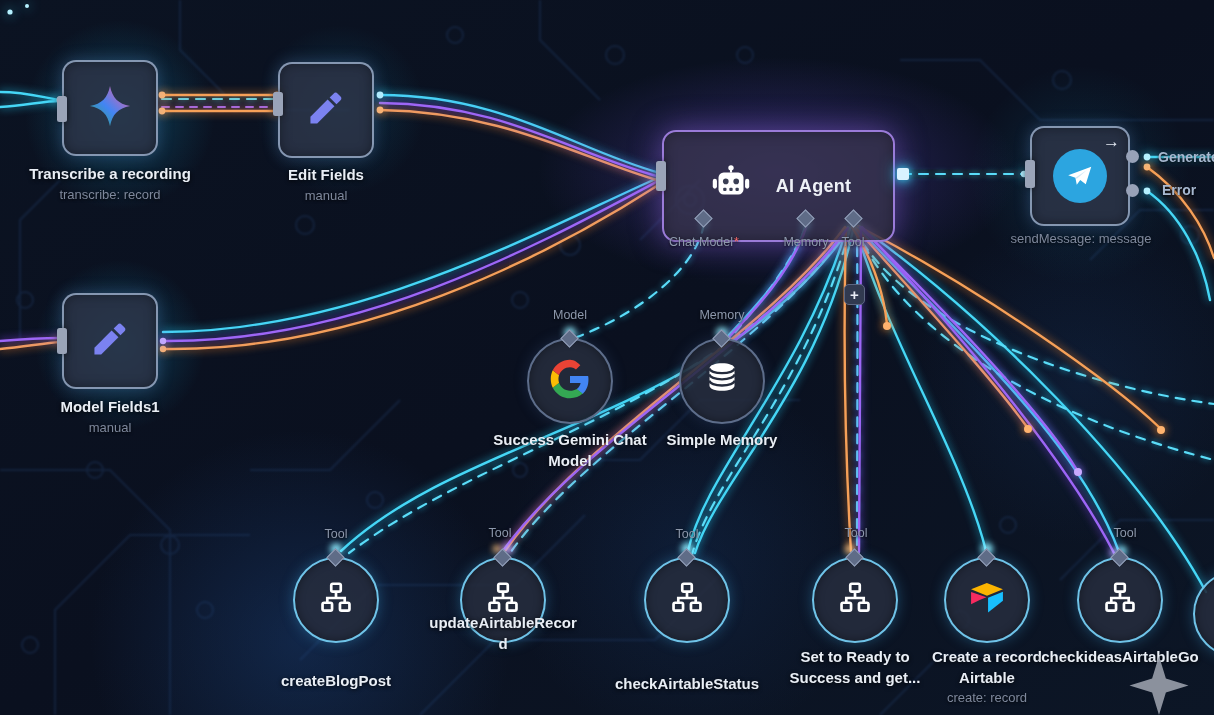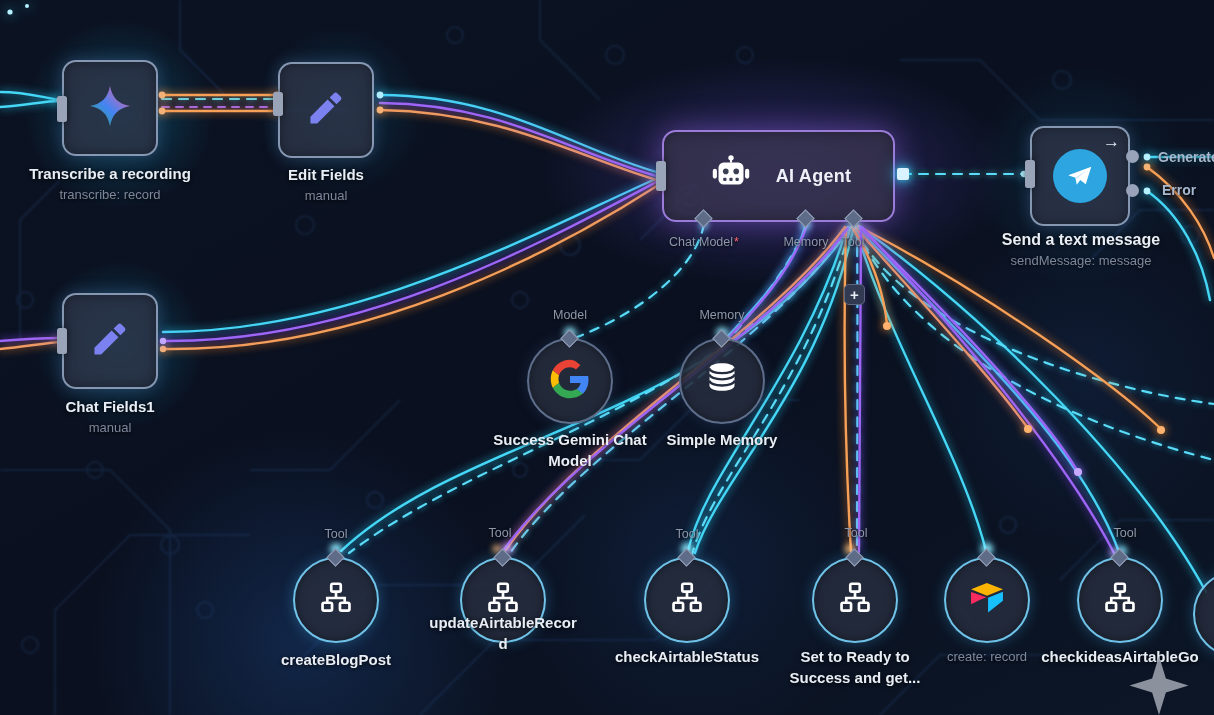--- a/index.html
+++ b/index.html
@@ -25,21 +25,21 @@
   .flo{fill:#ffc07a;filter:blur(3px);opacity:.95;}
   .flp{fill:#c9a6ff;filter:blur(3px);opacity:.95;}
   
   .node{position:absolute;box-sizing:border-box;display:flex;align-items:center;justify-content:center;}
   .sq{
     width:96px;height:96px;border-radius:14px;
     background:rgba(45,53,72,.82);border:2px solid rgba(158,178,206,.8);
     box-shadow:0 0 16px rgba(110,160,230,.28), inset 0 0 12px rgba(0,0,0,.35);
   }
   .agent{
-    left:662px;top:130px;width:233px;height:92px;border-radius:14px;
+    left:662px;top:130px;width:233px;height:112px;border-radius:14px;
     background:rgba(56,52,78,.78);border:2px solid #9a7bd8;
     box-shadow:0 0 30px rgba(148,104,230,.5), inset 0 0 14px rgba(0,0,0,.3);
     gap:20px;
   }
   .agent .ttl{color:#eef1f7;font-size:18px;font-weight:700;letter-spacing:.3px;}
   .circ{
     border-radius:50%;width:86px;height:86px;
     background:rgba(37,44,61,.88);border:2px solid #5d6d8a;
     box-shadow:0 0 14px rgba(60,90,140,.3), inset 0 0 10px rgba(0,0,0,.4);
   }
@@ -266,21 +266,21 @@
   <div class="node sq" style="left:62px;top:293px">
     <span class="in-rect" style="left:-7px;top:33px;height:26px"></span>
     <span>
       <svg width="44" height="44" viewBox="0 0 24 24" fill="#7b82f0">
         <path d="M3.5 16.8 L12.9 7.4 16.6 11.1 7.2 20.5 3.5 20.5 Z"></path>
         <path d="M14 6.3 l2.1-2.1 a1.6 1.6 0 0 1 2.3 0 l1.4 1.4 a1.6 1.6 0 0 1 0 2.3 L17.7 10 Z"></path>
       </svg>
     </span>
   </div>
   <div class="nlabel" style="left:30px;top:397px;width:160px">
-    <div class="ntitle">Chat Fields1</div>
+    <div class="ntitle">Model Fields1</div>
     <div class="nsub">manual</div>
   </div>
 
   <div class="node agent">
     <span class="in-rect" style="left:-8px;top:29px;height:30px"></span>
     <span>
       <svg width="50" height="50" viewBox="0 0 48 48">
         <circle cx="24" cy="8.5" r="2.6" fill="#fff"></circle>
           <rect x="23" y="10" width="2" height="3" fill="#fff"></rect>
         <rect x="12" y="13" width="24" height="21" rx="5" fill="#fff"></rect>
@@ -314,21 +314,20 @@
         <path d="M21 4.5 L2.6 11.4 L8.3 13.3 L9.4 18.9 L12.2 15.2 L16.6 18.6 Z" fill="#fff"></path>
         <path d="M8.3 13.3 L17.6 7.2 L9.4 14.2 Z" fill="#cfe6f5"></path>
       </svg>
     </span>
   </div>
   <span class="outdot" style="left:1126px;top:150px"></span>
   <span class="outdot" style="left:1126px;top:184px"></span>
   <span class="iolabel" style="left:1158px;top:149px">Generate</span>
   <span class="iolabel" style="left:1162px;top:182px">Error</span>
   <div class="nlabel" style="left:966px;top:229px;width:230px">
-    <div class="ntitle" style="font-size:16px">Send a text message</div>
     <div class="nsub">sendMessage: message</div>
   </div>
 
   <div class="plabel" style="left:530px;top:308px;width:80px">Model</div>
   <div class="node circ" style="left:527px;top:338px">
     <span>
       <svg width="42" height="42" viewBox="0 0 48 48">
         <path fill="#4285F4" d="M45.1 24.5c0-1.6-.1-2.8-.4-4H24v8.1h12.1c-.25 2-1.6 5-4.6 7l7 5.4c4.1-3.8 6.6-9.4 6.6-16.5z"></path>
         <path fill="#34A853" d="M24 46c5.9 0 10.9-2 14.5-5.3l-7-5.4c-1.9 1.3-4.4 2.1-7.5 2.1-5.8 0-10.7-3.9-12.5-9.1l-7.2 5.6C7.9 41 15.4 46 24 46z"></path>
         <path fill="#FBBC05" d="M11.5 28.3c-.45-1.35-.7-2.8-.7-4.3s.25-2.95.7-4.3l-7.2-5.6C2.8 17.1 2 20.45 2 24s.8 6.9 2.3 9.9z"></path>
@@ -362,21 +361,21 @@
     <span>
       <svg width="38" height="38" viewBox="0 0 24 24" stroke="#fff" stroke-width="1.7" fill="none">
         <rect x="9" y="3" width="6" height="5" rx="1"></rect>
           <rect x="3.5" y="15" width="6" height="5" rx="1"></rect>
         <rect x="14.5" y="15" width="6" height="5" rx="1"></rect>
           <path d="M12 8v4 M6.5 15v-3h11v3"></path>
       </svg>
     </span>
   </div>
   <span class="diamond" style="left:329px;top:551px"></span>
-  <div class="nlabel" style="left:251px;top:650px;width:170px">
+  <div class="nlabel" style="left:251px;top:671px;width:170px">
     <div class="ntitle">createBlogPost</div>
   </div>
 
   <div class="plabel" style="left:470px;top:526px;width:60px">Tool</div>
   <div class="node circ tool" style="left:460px;top:557px">
     <span>
       <svg width="38" height="38" viewBox="0 0 24 24" stroke="#fff" stroke-width="1.7" fill="none">
         <rect x="9" y="3" width="6" height="5" rx="1"></rect>
           <rect x="3.5" y="15" width="6" height="5" rx="1"></rect>
         <rect x="14.5" y="15" width="6" height="5" rx="1"></rect>
@@ -394,21 +393,21 @@
     <span>
       <svg width="38" height="38" viewBox="0 0 24 24" stroke="#fff" stroke-width="1.7" fill="none">
         <rect x="9" y="3" width="6" height="5" rx="1"></rect>
           <rect x="3.5" y="15" width="6" height="5" rx="1"></rect>
         <rect x="14.5" y="15" width="6" height="5" rx="1"></rect>
           <path d="M12 8v4 M6.5 15v-3h11v3"></path>
       </svg>
     </span>
   </div>
   <span class="diamond" style="left:680px;top:551px"></span>
-  <div class="nlabel" style="left:602px;top:647px;width:170px">
+  <div class="nlabel" style="left:602px;top:674px;width:170px">
     <div class="ntitle">checkAirtableStatus</div>
   </div>
 
   <div class="plabel" style="left:826px;top:526px;width:60px">Tool</div>
   <div class="node circ tool" style="left:812px;top:557px">
     <span>
       <svg width="38" height="38" viewBox="0 0 24 24" stroke="#fff" stroke-width="1.7" fill="none">
         <rect x="9" y="3" width="6" height="5" rx="1"></rect>
           <rect x="3.5" y="15" width="6" height="5" rx="1"></rect>
         <rect x="14.5" y="15" width="6" height="5" rx="1"></rect>
@@ -425,20 +424,21 @@
     <span>
       <svg width="42" height="42" viewBox="0 0 24 24">
         <path fill="#fcb400" d="M11.9 3.4 2.9 7 12 10.7 21.1 7 Z"></path>
         <path fill="#18bfff" d="M12.6 11.9 v8.4 l8.5-6.8 V8.4 Z"></path>
         <path fill="#f82b60" d="M2.9 8.6 v6.9 l4.9-2.3 3.9-1.7 Z"></path>
       </svg>
     </span>
   </div>
   <span class="diamond" style="left:980px;top:551px"></span>
   <div class="nlabel" style="left:924px;top:647px;width:126px">
+    <div class="ntitle">Create a record Airtable</div>
     <div class="nsub">create: record</div>
   </div>
 
   <div class="plabel" style="left:1095px;top:526px;width:60px">Tool</div>
   <div class="node circ tool" style="left:1077px;top:557px">
     <span>
       <svg width="38" height="38" viewBox="0 0 24 24" stroke="#fff" stroke-width="1.7" fill="none">
         <rect x="9" y="3" width="6" height="5" rx="1"></rect>
           <rect x="3.5" y="15" width="6" height="5" rx="1"></rect>
         <rect x="14.5" y="15" width="6" height="5" rx="1"></rect>

